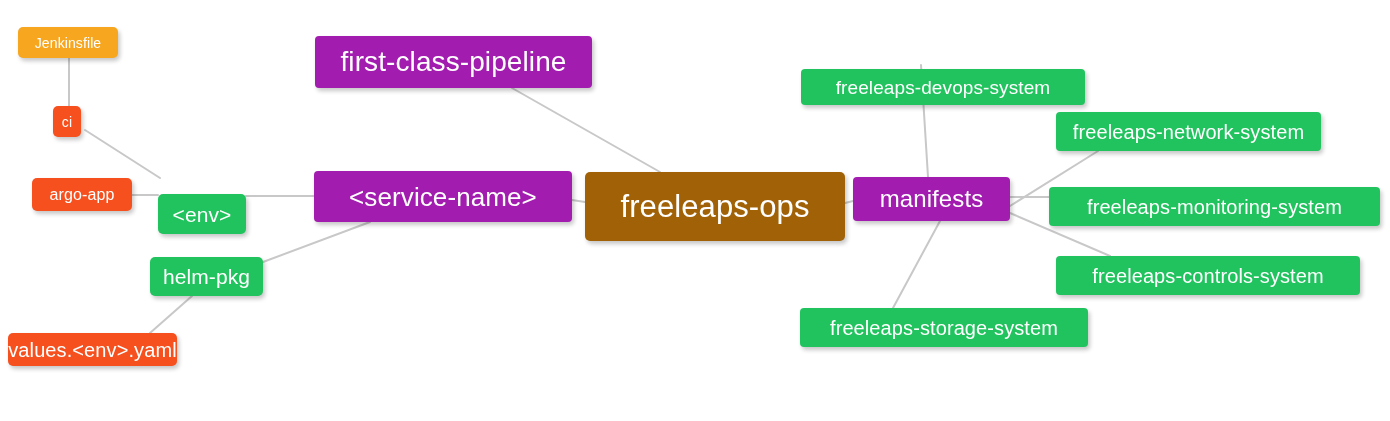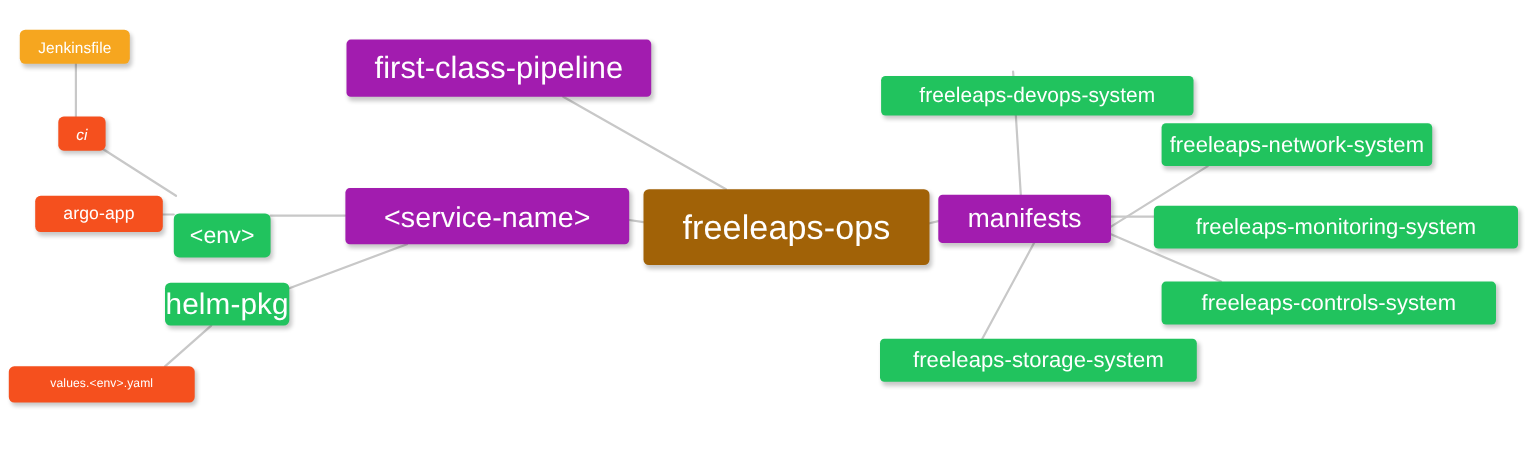--- a/index.html
+++ b/index.html
@@ -67,51 +67,51 @@
       <line x1="928" y1="177" x2="921" y2="65" stroke="#c8c8c8" stroke-width="2" stroke-linecap="round"></line>
       <line x1="1010" y1="206" x2="1098" y2="151" stroke="#c8c8c8" stroke-width="2" stroke-linecap="round"></line>
       <line x1="1010" y1="197" x2="1049" y2="197" stroke="#c8c8c8" stroke-width="2" stroke-linecap="round"></line>
       <line x1="1010" y1="213" x2="1110" y2="256" stroke="#c8c8c8" stroke-width="2" stroke-linecap="round"></line>
       <line x1="940" y1="221" x2="893" y2="308" stroke="#c8c8c8" stroke-width="2" stroke-linecap="round"></line>
     </svg>
   <div id="node-layer">
       <div class="node n-orange" style="left: 18px; top: 27px; width: 100px; height: 31px; font-size: 14px; border-radius: 5px;">
         <span class="node-label">Jenkinsfile</span>
       </div>
-      <div class="node n-red" style="left: 53px; top: 106px; width: 43px; height: 31px; font-size: 14px; border-radius: 5px; font-style: italic;">
+      <div class="node n-red" style="left: 53px; top: 106px; width: 28px; height: 31px; font-size: 14px; border-radius: 5px;">
         <span class="node-label">ci</span>
       </div>
-      <div class="node n-red" style="left: 32px; top: 178px; width: 116px; height: 33px; font-size: 16px; border-radius: 5px;">
+      <div class="node n-red" style="left: 32px; top: 178px; width: 100px; height: 33px; font-size: 16px; border-radius: 5px;">
         <span class="node-label">argo-app</span>
       </div>
       <div class="node n-green" style="left: 158px; top: 175px; width: 88px; height: 40px; font-size: 21px; border-radius: 5px; margin-top: 19px;">
         <span class="node-label">&lt;env&gt;</span>
       </div>
-      <div class="node n-green" style="left: 150px; top: 257px; width: 113px; height: 39px; font-size: 27px; border-radius: 5px;">
+      <div class="node n-green" style="left: 150px; top: 257px; width: 113px; height: 39px; font-size: 21px; border-radius: 5px;">
         <span class="node-label">helm-pkg</span>
       </div>
-      <div class="node n-red" style="left: 8px; top: 333px; width: 169px; height: 33px; font-size: 11px; border-radius: 5px;">
+      <div class="node n-red" style="left: 8px; top: 333px; width: 169px; height: 33px; font-size: 20px; border-radius: 5px;">
         <span class="node-label">values.&lt;env&gt;.yaml</span>
       </div>
       <div class="node n-blue" style="left: 315px; top: 36px; width: 277px; height: 52px; font-size: 28px; border-radius: 4px;">
         <span class="node-label">first-class-pipeline</span>
       </div>
       <div class="node n-blue" style="left: 314px; top: 171px; width: 258px; height: 51px; font-size: 26px; border-radius: 4px;">
         <span class="node-label">&lt;service-name&gt;</span>
       </div>
       <div class="node n-root" style="left: 585px; top: 172px; width: 260px; height: 69px; font-size: 31px; border-radius: 5px;">
         <span class="node-label">freeleaps-ops</span>
       </div>
       <div class="node n-blue" style="left: 853px; top: 177px; width: 157px; height: 44px; font-size: 24px; border-radius: 4px; text-align: right;">
         <span class="node-label">manifests</span>
       </div>
       <div class="node n-green" style="left: 801px; top: 29px; width: 284px; height: 36px; font-size: 19px; border-radius: 4px; margin-top: 40px;">
         <span class="node-label">freeleaps-devops-system</span>
       </div>
-      <div class="node n-green" style="left: 1056px; top: 112px; width: 246px; height: 39px; font-size: 20px; border-radius: 4px;">
+      <div class="node n-green" style="left: 1056px; top: 112px; width: 265px; height: 39px; font-size: 20px; border-radius: 4px;">
         <span class="node-label">freeleaps-network-system</span>
       </div>
       <div class="node n-green" style="left: 1049px; top: 187px; width: 331px; height: 39px; font-size: 20px; border-radius: 4px;">
         <span class="node-label">freeleaps-monitoring-system</span>
       </div>
       <div class="node n-green" style="left: 1056px; top: 256px; width: 304px; height: 39px; font-size: 20px; border-radius: 4px; text-align: right;">
         <span class="node-label">freeleaps-controls-system</span>
       </div>
       <div class="node n-green" style="left: 800px; top: 308px; width: 288px; height: 39px; font-size: 20px; border-radius: 4px;">
         <span class="node-label">freeleaps-storage-system</span>

